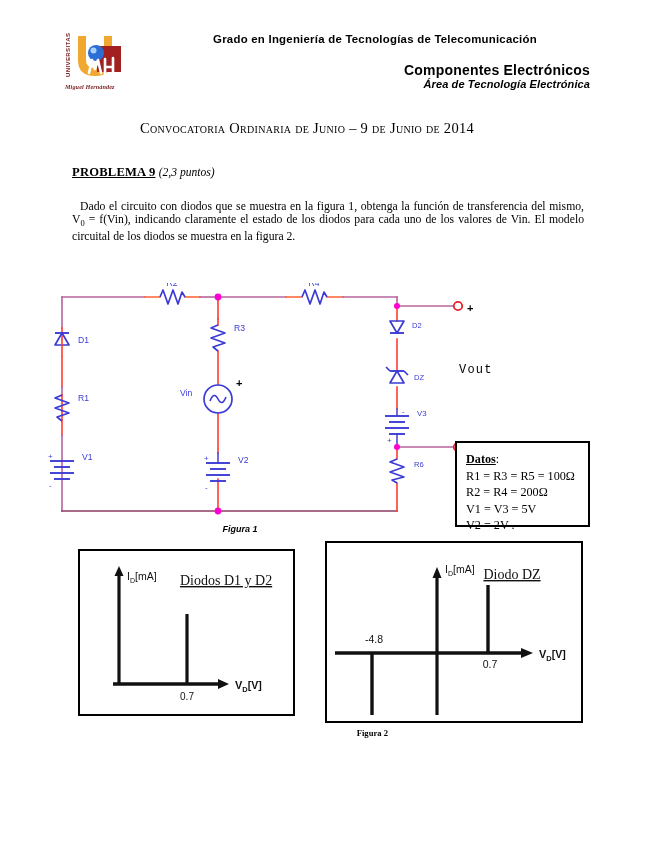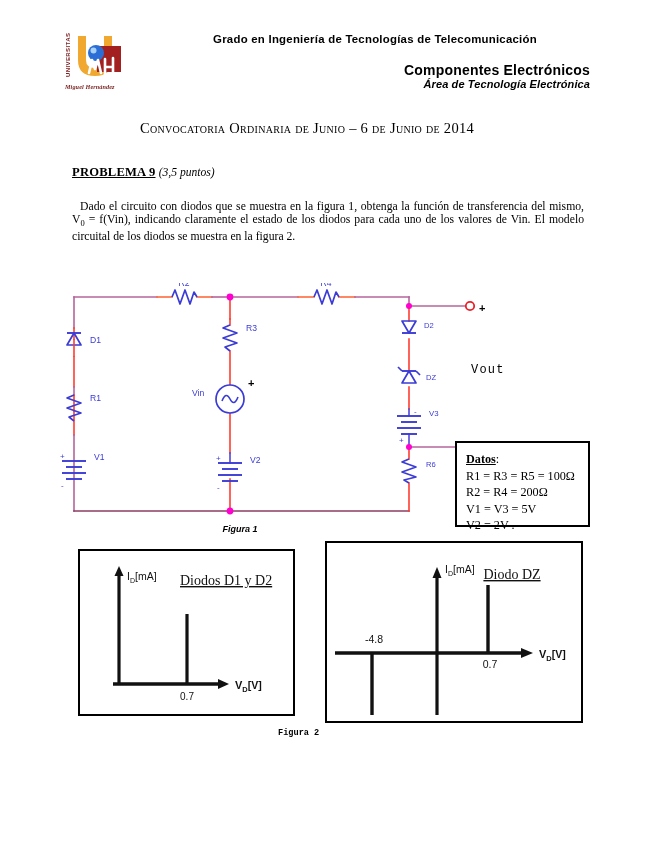--- a/index.html
+++ b/index.html
@@ -132,21 +132,20 @@
   }
   .prob-body sub { font-size: 8.5px; }
 
   
   .circuit {
     position: absolute;
     left: 40px;
     top: 283px;
     width: 580px;
     height: 250px;
-    margin-left: 12px;
   }
   .fig1-cap {
     position: absolute;
     left: 180px;
     top: 524px;
     width: 120px;
     text-align: center;
     font-family: "Liberation Sans", sans-serif;
     font-weight: bold;
     font-size: 9px;
@@ -178,22 +177,22 @@
     box-sizing: border-box;
   }
   #graph-left-box  { left: 78px;  top: 549px; width: 217px; height: 167px; }
   #graph-right-box { left: 325px; top: 541px; width: 258px; height: 182px; }
 
   .fig2-cap {
     position: absolute;
     left: 278px;
     top: 728px;
     width: 110px;
-    text-align: left;
-    font-family: Liberation Mono, monospace;
+    text-align: right;
+    font-family: Liberation Serif, serif;
     font-weight: bold;
     font-size: 8.6px;
   }
 
   svg { display: block; }
   .nosel { user-select: none; }
 </style>
 </head>
 <body>
 
@@ -213,25 +212,25 @@
       <path d="M41 33 L41 49 M41 41 L49 41 M49 32 L49 48" stroke="#ffffff" stroke-width="2.6" fill="none" stroke-linecap="round"></path>
     </svg>
     <div class="logo-vert nosel">UNIVERSITAS</div>
     <div class="logo-sub nosel">Miguel Hernández</div>
   </div>
 
   <div class="hdr-line1 nosel">Grado en Ingeniería de Tecnologías de Telecomunicación</div>
   <div class="hdr-line2 nosel">Componentes Electrónicos</div>
   <div class="hdr-line3 nosel">Área de Tecnología Electrónica</div>
 
-  <div class="exam-title nosel">Convocatoria Ordinaria de Junio – 6 de Junio de 2014</div>
+  <div class="exam-title nosel">Convocatoria Ordinaria de Junio – 9 de Junio de 2014</div>
 
   <div class="prob-head nosel">
     <b>PROBLEMA 9</b>
-    <i>(3,5 puntos)</i>
+    <i>(2,3 puntos)</i>
   </div>
 
   <div class="prob-body nosel"><span>Dado el circuito con diodos que se muestra en la figura 1, obtenga la función de transferencia del mismo, V</span><sub>0</sub><span> = f(Vin), indicando claramente el estado de los diodos para cada uno de los valores de Vin. El modelo circuital de los diodos se muestra en la figura 2.</span></div>
 
   <div class="circuit">
     <svg width="580" height="250" viewBox="0 0 580 250" font-family="Liberation Sans, sans-serif">
 
       <g stroke-linecap="square" fill="none">
 
         <path d="M22 14 L105 14" stroke="#b5649b" stroke-width="1.6"></path>

